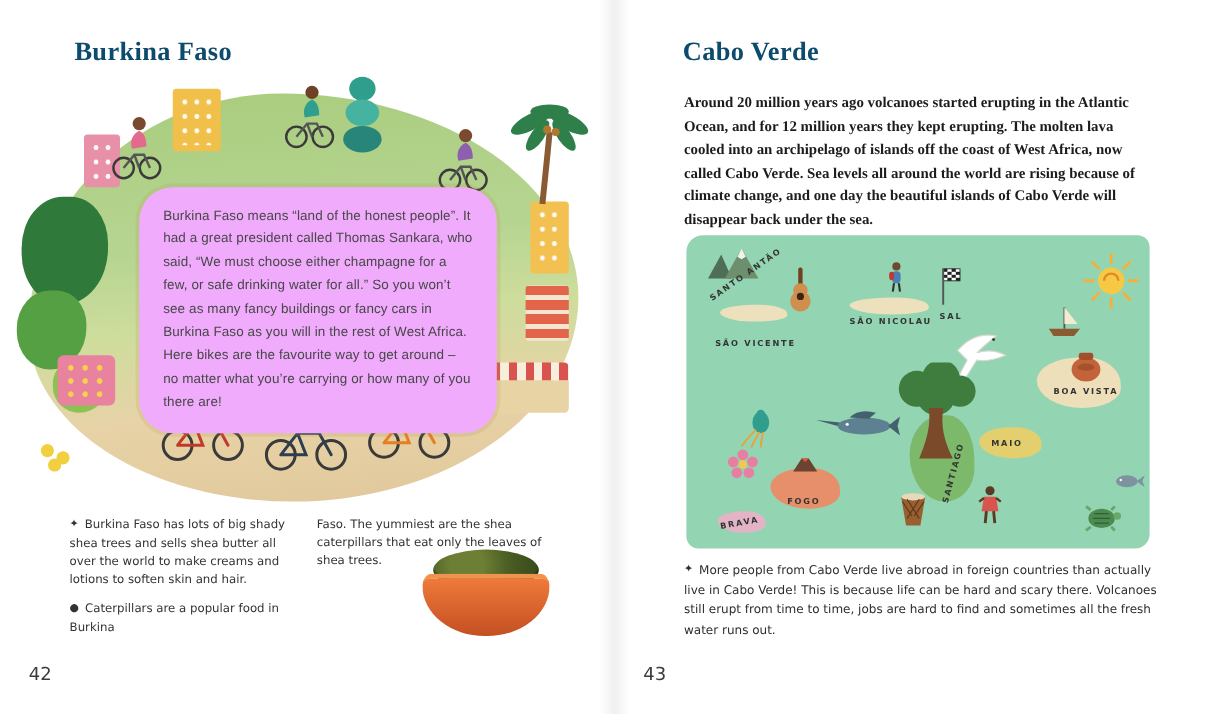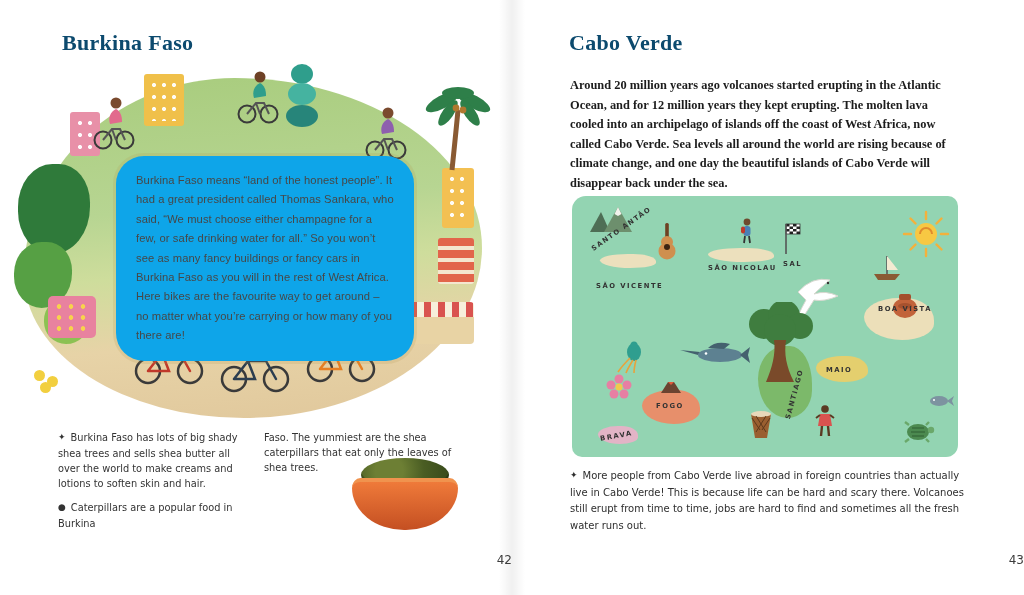--- a/index.html
+++ b/index.html
@@ -40,41 +40,41 @@
   .stall-body { height:27px; background:#e8d3a4; border-radius:0 0 4px 4px; }
   .fruit-stand { position:absolute; left:34px; top:226px; width:48px; height:42px;
                  background:#e8829f; border-radius:5px; }
   .fruit-dots { position:absolute; inset:5px;
                 background-image:radial-gradient(circle,#f7d34c 2px, transparent 2.6px);
                 background-size:12px 11px; }
   .svg-item { position:absolute; }
   .lemon { position:absolute; width:11px; height:11px; border-radius:50%; background:#f2cf3f; }
 
   .text-panel { position:absolute; left:116px; top:156px; width:298px; min-height:192px;
-    background:#0ea5e9; border-radius:28px; padding:15px 20px;
+    background:#f0abfc; border-radius:28px; padding:15px 20px;
     box-shadow:0 0 0 3px rgba(180,150,80,.18); }
   .text-panel p { font-size:11.2px; line-height:19.4px; color:#474747; letter-spacing:.1px; }
 
   .footnote { position:absolute; font-family:"DejaVu Sans",sans-serif; font-size:9.8px;
               line-height:15px; color:#333; }
   .fn-col1 { left:58px;  top:430px; width:196px; }
   .fn-col2 { left:264px; top:430px; width:196px; }
   .fn2 { margin-top:9px; }
   .bullet { display:inline-block; margin-right:5px; font-size:9px; transform:translateY(-1px); }
 
   .bowl { position:absolute; left:352px; top:452px; width:106px; height:84px; }
   .caterpillars { position:absolute; left:9px; top:6px; width:88px; height:34px; border-radius:50%;
     background:radial-gradient(circle at 32% 38%, #6d7f34 0 22%, #4a5d23 55%, #36481a 100%);
     box-shadow:inset 0 -4px 0 rgba(0,0,0,.25); }
   .bowl-body { position:absolute; left:0; top:26px; width:106px; height:52px;
     background:linear-gradient(180deg,#ef7a3a,#c44f22); border-top:4px solid #f0934e;
     border-radius:10px 10px 62px 62px / 12px 12px 50px 50px; }
 
-  .page-num { position:absolute; top:553px; width:100%; text-align:right;
-              font-family:"DejaVu Sans",sans-serif; font-size:12px; color:#3c3c3c; }
+  .page-num { position:absolute; top:553px; width:100%; text-align:left;
+              font-family:"DejaVu Sans",sans-serif; font-size:15px; color:#3c3c3c;margin-left:24px; }
 
   
   .intro { position:absolute; left:58px; top:76px; width:394px;
            font-family:"Liberation Serif",serif; font-weight:700; font-size:12.4px;
            line-height:19.6px; color:#1c1c1c; }
   .map { position:absolute; left:60px; top:196px; width:386px; height:261px;
          background:#93d4b2; border-radius:14px 10px 12px 10px; overflow:hidden; }
   .blob { position:absolute; border-radius:55% 45% 50% 60% / 50% 58% 42% 60%; }
   .island-label { position:absolute; font-family:"DejaVu Sans",sans-serif; font-size:6.8px;
                   font-weight:700; letter-spacing:1.5px; color:#333; text-transform:uppercase;
@@ -272,21 +272,21 @@
         <path d="M30 26 Q44 10 62 14 Q52 22 46 28 Q58 24 70 30 Q56 36 46 34 Q40 44 20 74 Q30 48 38 34 Q34 30 30 26" fill="#ffffff" stroke="#d8d8d0" stroke-width="1"></path>
         <circle cx="60" cy="17" r="1.2" fill="#333"></circle>
       </svg>
 
       <div class="blob" style="left:292px;top:102px;width:70px;height:42px;background:#ecdfb9"></div>
       <svg class="svg-item" style="left:318px;top:96px" width="30" height="28" viewBox="0 0 30 28">
         <ellipse cx="15" cy="16" rx="12" ry="10" fill="#c2633a"></ellipse>
         <rect x="9" y="2" width="12" height="6" rx="2" fill="#a34f2c"></rect>
         <ellipse cx="15" cy="14" rx="7" ry="3" fill="#8a3f22" opacity="0.5"></ellipse>
       </svg>
-      <span class="island-label" style="left:306px;top:109px">Boa Vista</span>
+      <span class="island-label" style="left:306px;top:126px">Boa Vista</span>
 
       <svg class="svg-item" style="left:44px;top:144px" width="30" height="34" viewBox="0 0 30 34">
         <ellipse cx="18" cy="12" rx="7" ry="9" fill="#2f9e8f"></ellipse>
         <circle cx="18" cy="5" r="3.5" fill="#2f9e8f"></circle>
         <path d="M14 18 Q6 26 2 32 M17 20 Q12 28 10 33 M20 20 Q18 28 18 33" stroke="#e7a33c" stroke-width="1.6" fill="none"></path>
       </svg>
       <svg class="svg-item" style="left:34px;top:178px" width="26" height="26" viewBox="0 0 26 26">
         <g fill="#e77fa3">
           <circle cx="13" cy="5" r="4.5"></circle>
             <circle cx="21" cy="11" r="4.5"></circle>
@@ -328,21 +328,21 @@
       </svg>
 
       <div class="blob" style="left:244px;top:160px;width:52px;height:26px;background:#e4cf6e"></div>
       <span class="island-label" style="left:254px;top:170px">Maio</span>
 
       <div class="blob" style="left:70px;top:194px;width:58px;height:34px;background:#e78f6b"></div>
       <svg class="svg-item" style="left:88px;top:184px" width="22" height="14" viewBox="0 0 22 14">
         <path d="M1 13 L8 2 L14 2 L21 13 Z" fill="#6b4330"></path>
         <path d="M8 2 L11 5 L14 2 Z" fill="#e05a3a"></path>
       </svg>
-      <span class="island-label" style="left:84px;top:206px">Fogo</span>
+      <span class="island-label" style="left:84px;top:218px">Fogo</span>
 
       <div class="blob" style="left:26px;top:230px;width:40px;height:18px;background:#e2b4c6"></div>
       <span class="island-label lbl-brava" style="left:28px;top:236px">Brava</span>
 
       <svg class="svg-item" style="left:330px;top:224px" width="34" height="24" viewBox="0 0 34 24">
         <ellipse cx="16" cy="12" rx="11" ry="8" fill="#4c8a50"></ellipse>
         <circle cx="29" cy="10" r="3.2" fill="#6aa86a"></circle>
         <path d="M7 5 L3 2 M7 19 L3 22 M24 5 L27 2 M24 19 L27 22" stroke="#6aa86a" stroke-width="2.4"></path>
         <path d="M10 8 h12 M9 12 h14 M10 16 h12" stroke="#2f5e33" stroke-width="1"></path>
       </svg>

